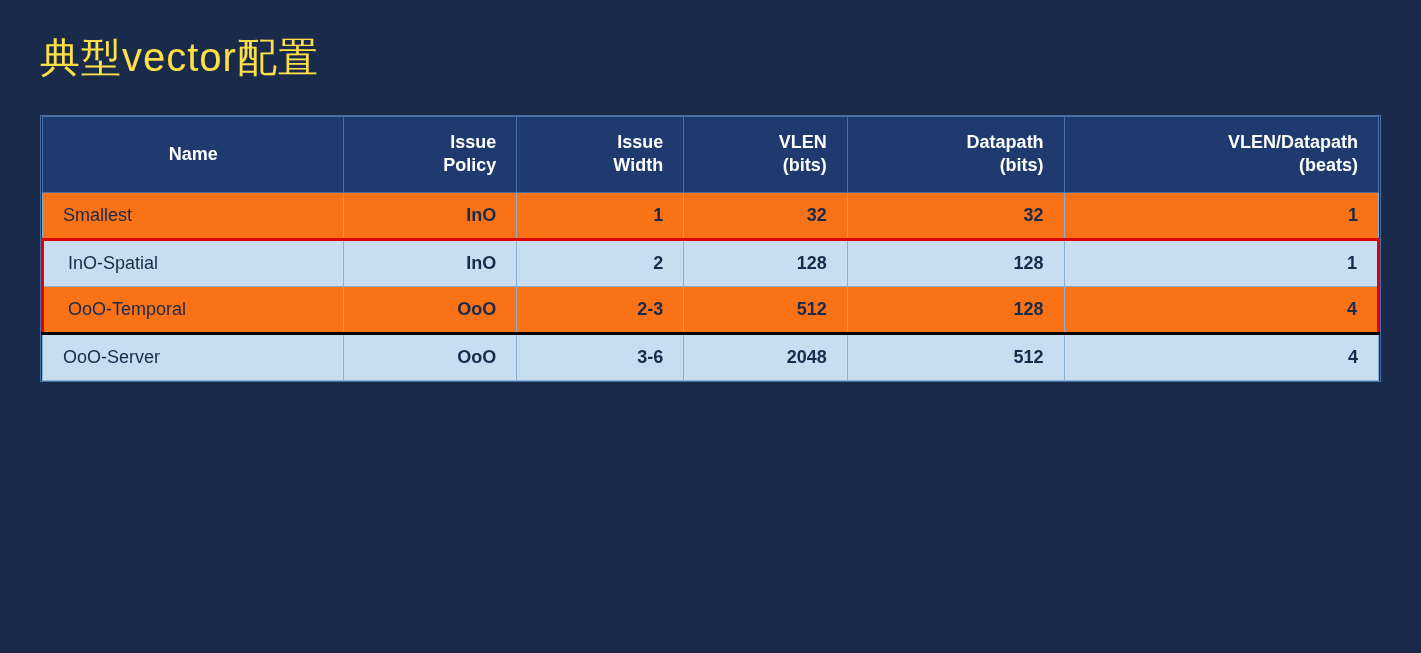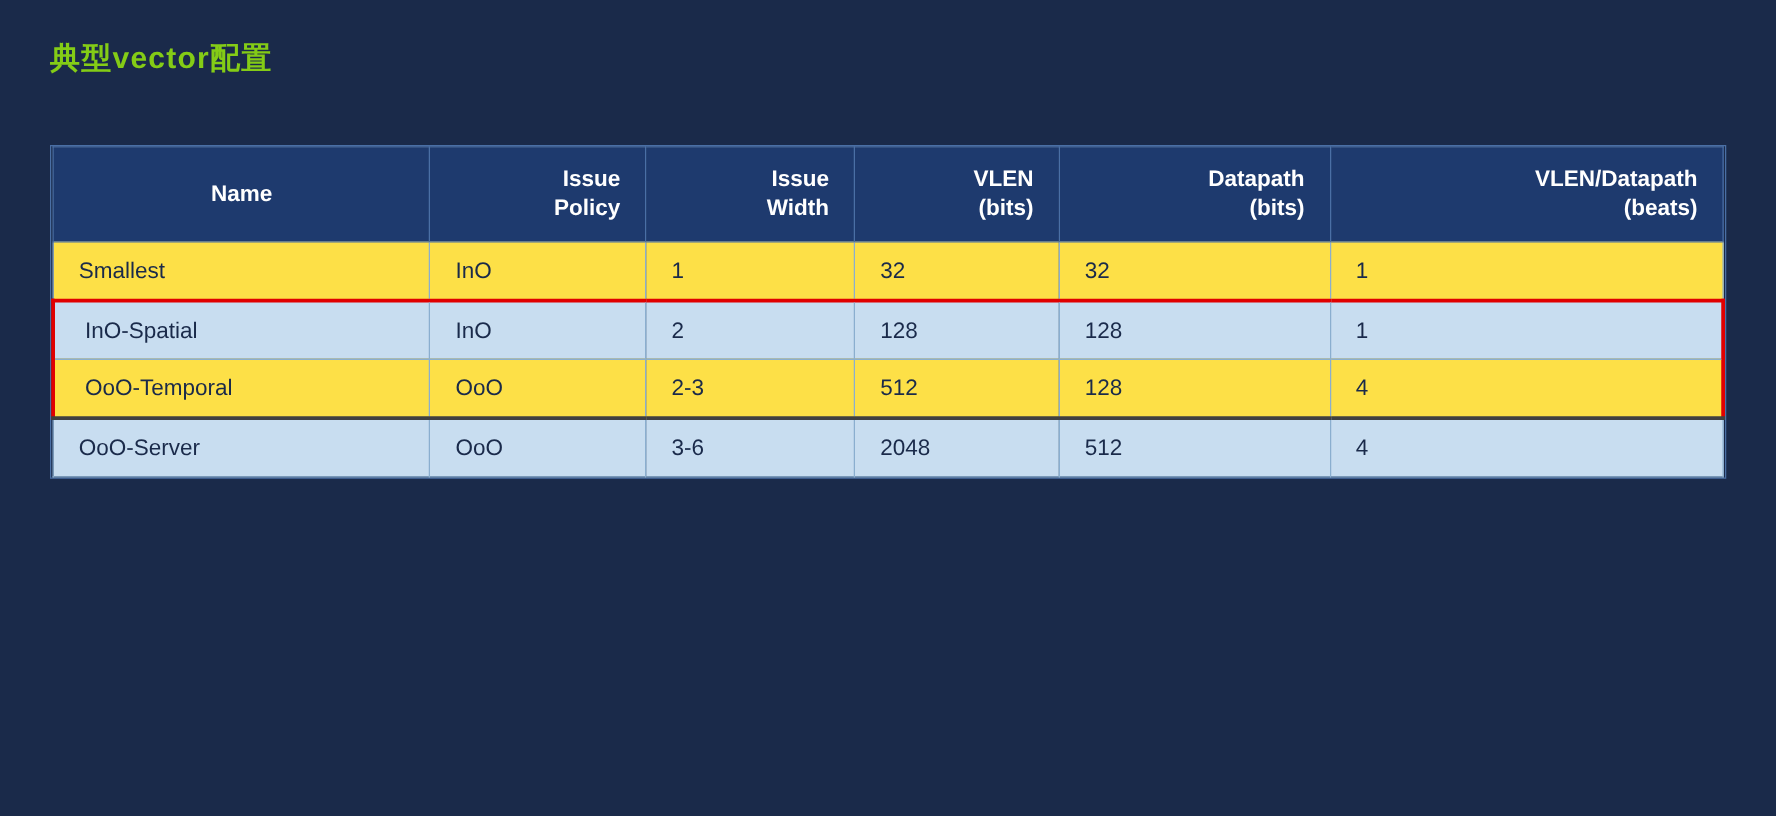--- a/index.html
+++ b/index.html
@@ -8,32 +8,31 @@
       background-color: #1a2a4a;
       font-family: Arial, 'Microsoft YaHei', sans-serif;
       padding: 30px 40px;
       width: 1421px;
       min-height: 653px;
       display: flex;
       flex-direction: column;
     }
 
     .page-title {
-      color: #84cc16;
-      font-size: 24px;
-      font-weight: bold;
+      color: #fde047;
+      font-size: 40px;
+      font-weight: normal;
       margin-bottom: 30px;
       letter-spacing: 1px;
     }
 
     .table-container {
       width: 100%;
       border-collapse: collapse;
       border: 1px solid #4a6fa5;
-      margin-top: 24px;
     }
 
     table {
       width: 100%;
       border-collapse: collapse;
     }
 
     thead tr {
       background-color: #1e3a6e;
     }
@@ -46,33 +45,34 @@
       text-align: right;
       border: 1px solid #4a6fa5;
       line-height: 1.3;
     }
 
     thead th:first-child {
       text-align: center;
     }
 
     tbody tr {
-      background-color: #fde047;
+      background-color: #f97316;
     }
 
     tbody tr:nth-child(even) {
       background-color: #c8ddf0;
     }
 
     tbody td {
       color: #1a2a4a;
       font-size: 18px;
       padding: 12px 20px;
       border: 1px solid #8aaecf;
-      text-align: left;
+      text-align: right;
+      font-weight: bold;
     }
 
     tbody td:first-child {
       text-align: left;
       font-weight: normal;
     }
 
     
     tr.row-highlighted td:first-child {
       border-left: 3px solid #e00000;
@@ -81,21 +81,21 @@
 
     tr.row-highlighted td:last-child {
       border-right: 3px solid #e00000;
     }
 
     tr.row-highlight-top td {
       border-top: 3px solid #e00000;
     }
 
     tr.row-highlight-bottom td {
-      border-bottom: 3px solid #404040;
+      border-bottom: 3px solid #000000;
     }
   </style>
 </head>
 <body>
 
 <h1 class="page-title">典型vector配置</h1>
 
 <div class="table-container">
   <table>
     <thead>

